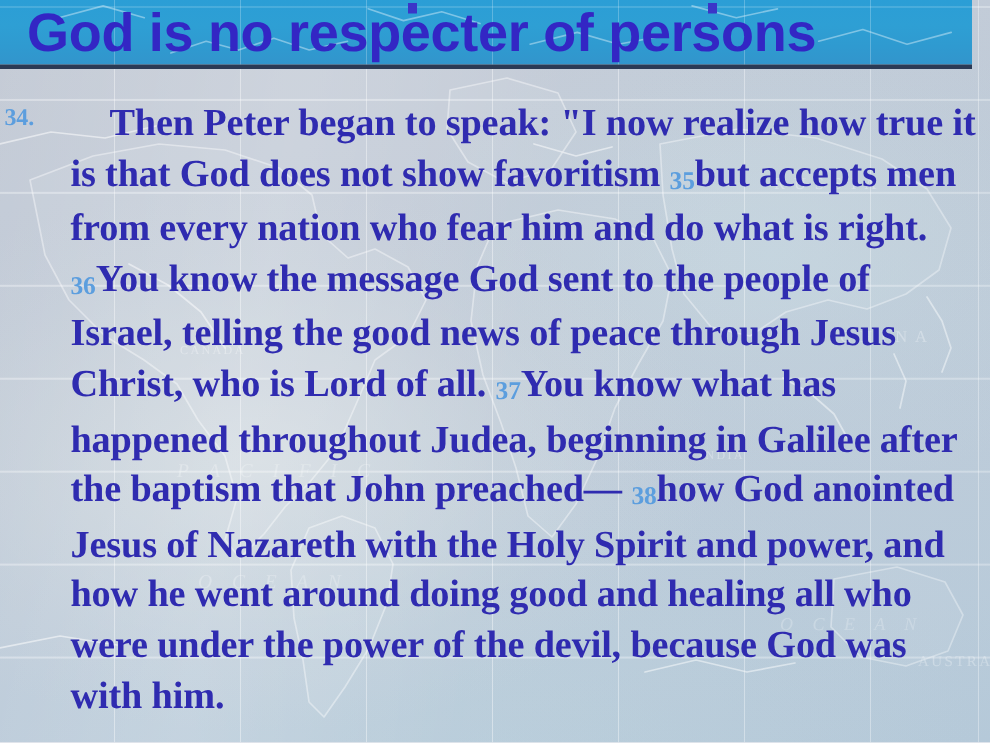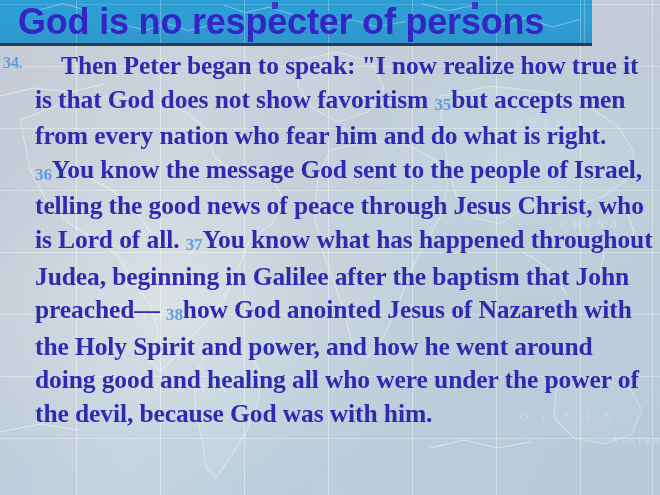--- a/index.html
+++ b/index.html
@@ -76,21 +76,21 @@
     background:
       linear-gradient(100deg, rgba(255,255,255,0.00) 0%, rgba(255,255,255,0.16) 28%, rgba(255,255,255,0.02) 52%, rgba(186,206,220,0.18) 100%);
     pointer-events: none;
   }
 
   
   .title-banner {
     position: absolute;
     left: 0;
     top: 0;
-    width: 592px;
+    width: 648px;
     height: 46px;
     overflow: hidden;
     background: linear-gradient(180deg, #2b9ed6 0%, #2e9fd4 40%, #2f9ad0 72%, #3295cc 100%);
     border-bottom: 3px solid #2b3a55;
     box-sizing: border-box;
   }
   .banner-grid {
     position: absolute;
     inset: 0;
     background-image:
@@ -141,22 +141,23 @@
     margin: 0;
     font-family: "Liberation Serif", "DejaVu Serif", serif;
     font-weight: bold;
     font-size: 25.5px;
     line-height: 33.6px;
     color: #2f2bb0;
     letter-spacing: -0.1px;
   }
   .verse-block {
     position: relative;
-    padding-left: 35px;
+    padding-left: 47px;
     padding-right: 6px;
+    margin-top: 16px;
   }
   .lead-verse-num {
     position: absolute;
     left: 3px;
     top: 6px;
     font-size: 16px;
     line-height: 16px;
     font-weight: bold;
     color: #5c9ede;
   }

